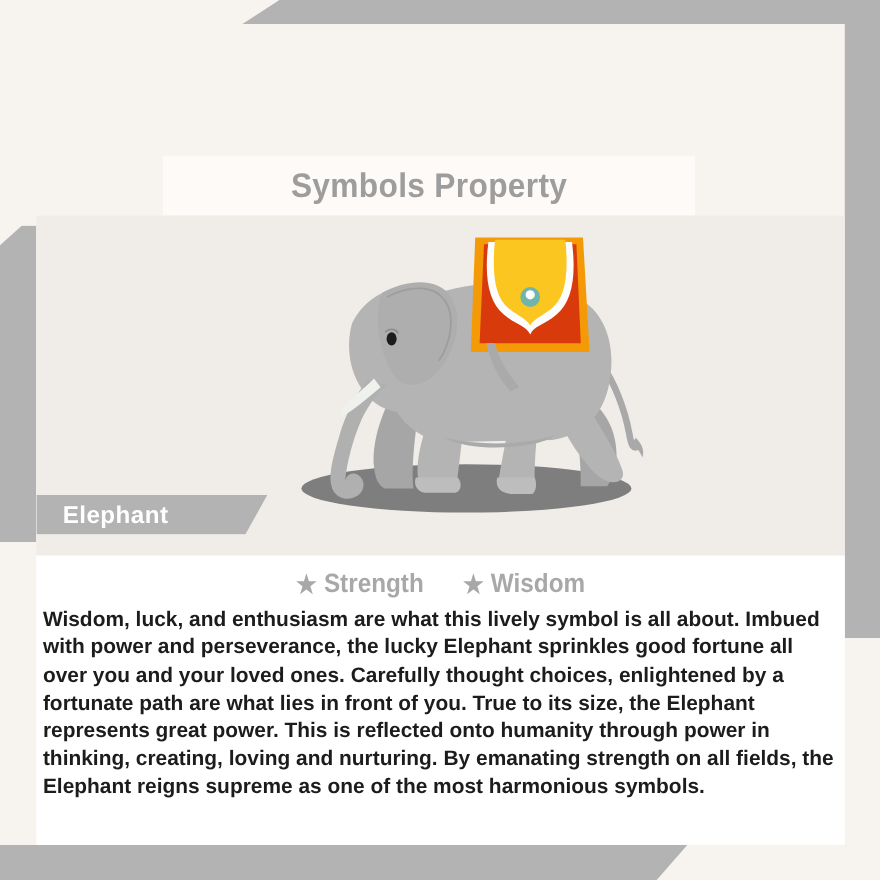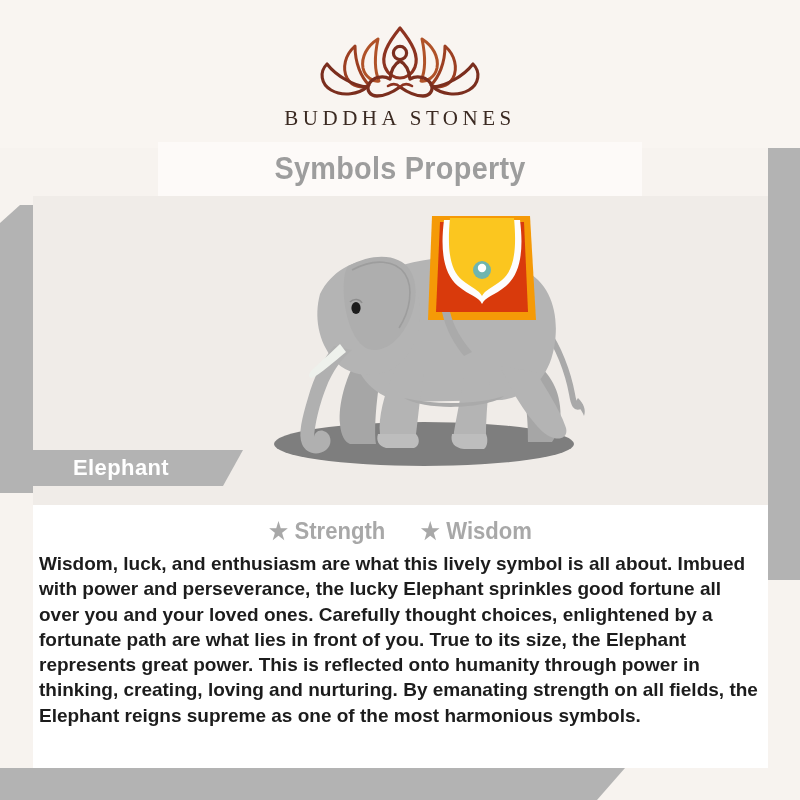--- a/index.html
+++ b/index.html
@@ -23,36 +23,36 @@
 
   
   #header{position:absolute;top:0;left:0;width:800px;height:148px;
      background:#f9f5f1;display:flex;flex-direction:column;
      align-items:center;justify-content:flex-start;}
   #logo-mark{margin-top:22px;width:170px;height:80px;}
   #brand-name{margin-top:4px;font-family:"Liberation Serif", serif;
      font-size:21px;letter-spacing:4.5px;color:#3b2a22;font-weight:400;}
 
   
-  #title-band{position:absolute;top:142px;left:158px;width:484px;height:54px;
+  #title-band{position:absolute;top:142px;left:148px;width:484px;height:54px;
      background:#fdfaf8;display:flex;align-items:center;justify-content:center;}
   #page-title{font-size:31px;font-weight:bold;color:#9d9d9d;
      letter-spacing:.3px;font-family:"Liberation Sans", sans-serif;
      transform:scaleX(.93);transform-origin:center;}
 
   
   #illustration{position:absolute;top:196px;left:33px;width:735px;height:309px;
      background:#f0ece8;overflow:hidden;}
   #elephant-svg{position:absolute;top:12px;left:195px;width:380px;height:280px;}
 
   
   #name-banner{position:absolute;top:450px;left:33px;width:210px;height:36px;
      background:#b3b3b3;display:flex;align-items:center;
      clip-path:polygon(0 0, 100% 0, calc(100% - 20px) 100%, 0 100%);}
-  #name-banner-label{margin-left:40px;font-size:22px;font-weight:bold;color:#ffffff;
+  #name-banner-label{margin-left:24px;font-size:22px;font-weight:bold;color:#ffffff;
      letter-spacing:.4px;}
 
   
   #content{position:absolute;top:505px;left:33px;width:735px;height:263px;
      background:#ffffff;}
   #traits{display:flex;justify-content:center;align-items:center;gap:26px;
      padding-top:12px;}
   .trait{display:flex;align-items:center;gap:7px;font-size:24px;font-weight:bold;
      color:#a8a8a8;transform:scaleX(.92);transform-origin:center;}
   .trait-star{font-size:23px;line-height:1;color:#a8a8a8;}
@@ -63,48 +63,20 @@
 </head>
 <body>
 
 <div id="stage">
 
   <div class="band" id="band-top"></div>
   <div class="band" id="band-right"></div>
   <div class="band" id="band-left"></div>
   <div class="band" id="band-bottom"></div>
 
-  <div id="header">
-    <svg id="logo-mark" viewBox="0 0 170 80">
-      <g fill="none" stroke-linecap="round" stroke-linejoin="round">
-
-        <path d="M85 6 C 72 22, 66 34, 70 45 C 73 53, 80 56, 85 56 C 90 56, 97 53, 100 45 C 104 34, 98 22, 85 6 Z" stroke="#8d3320" stroke-width="3.2"></path>
-
-        <path d="M63 17 C 52 24, 46 35, 48 46 C 50 55, 58 60, 64 59 C 60 50, 59 36, 63 17 Z" stroke="#b05228" stroke-width="3"></path>
-
-        <path d="M107 17 C 118 24, 124 35, 122 46 C 120 55, 112 60, 106 59 C 110 50, 111 36, 107 17 Z" stroke="#b05228" stroke-width="3"></path>
-
-        <path d="M40 24 C 30 33, 27 46, 32 56 C 37 65, 48 67, 54 63 C 46 55, 40 41, 40 24 Z" stroke="#9c3f22" stroke-width="3"></path>
-
-        <path d="M130 24 C 140 33, 143 46, 138 56 C 133 65, 122 67, 116 63 C 124 55, 130 41, 130 24 Z" stroke="#9c3f22" stroke-width="3"></path>
-
-        <path d="M12 42 C 4 50, 6 62, 16 68 C 28 75, 44 72, 52 65 C 40 64, 22 55, 12 42 Z" stroke="#7b2e1e" stroke-width="3.1"></path>
-
-        <path d="M158 42 C 166 50, 164 62, 154 68 C 142 75, 126 72, 118 65 C 130 64, 148 55, 158 42 Z" stroke="#7b2e1e" stroke-width="3.1"></path>
-
-        <circle cx="85" cy="31" r="6.6" stroke="#7b2e1e" stroke-width="3.2"></circle>
-
-        <path d="M85 39 C 79 42, 76 49, 75 57 C 68 53, 58 55, 54 62 C 51 68, 55 74, 62 74
-                 C 70 74, 78 70, 85 65 C 92 70, 100 74, 108 74 C 115 74, 119 68, 116 62
-                 C 112 55, 102 53, 95 57 C 94 49, 91 42, 85 39 Z" stroke="#7b2e1e" stroke-width="3.3"></path>
-        <path d="M73 64 C 78 61, 82 62, 85 65 C 88 62, 92 61, 97 64" stroke="#8d3320" stroke-width="2.6"></path>
-      </g>
-    </svg>
-    <div id="brand-name">BUDDHA STONES</div>
-  </div>
 
   <div id="title-band">
     <div id="page-title">Symbols Property</div>
   </div>
 
   <div id="illustration">
     <svg id="elephant-svg" viewBox="0 0 380 280">
 
       <ellipse cx="196" cy="236" rx="150" ry="22" fill="#7e7e7e"></ellipse>
 

